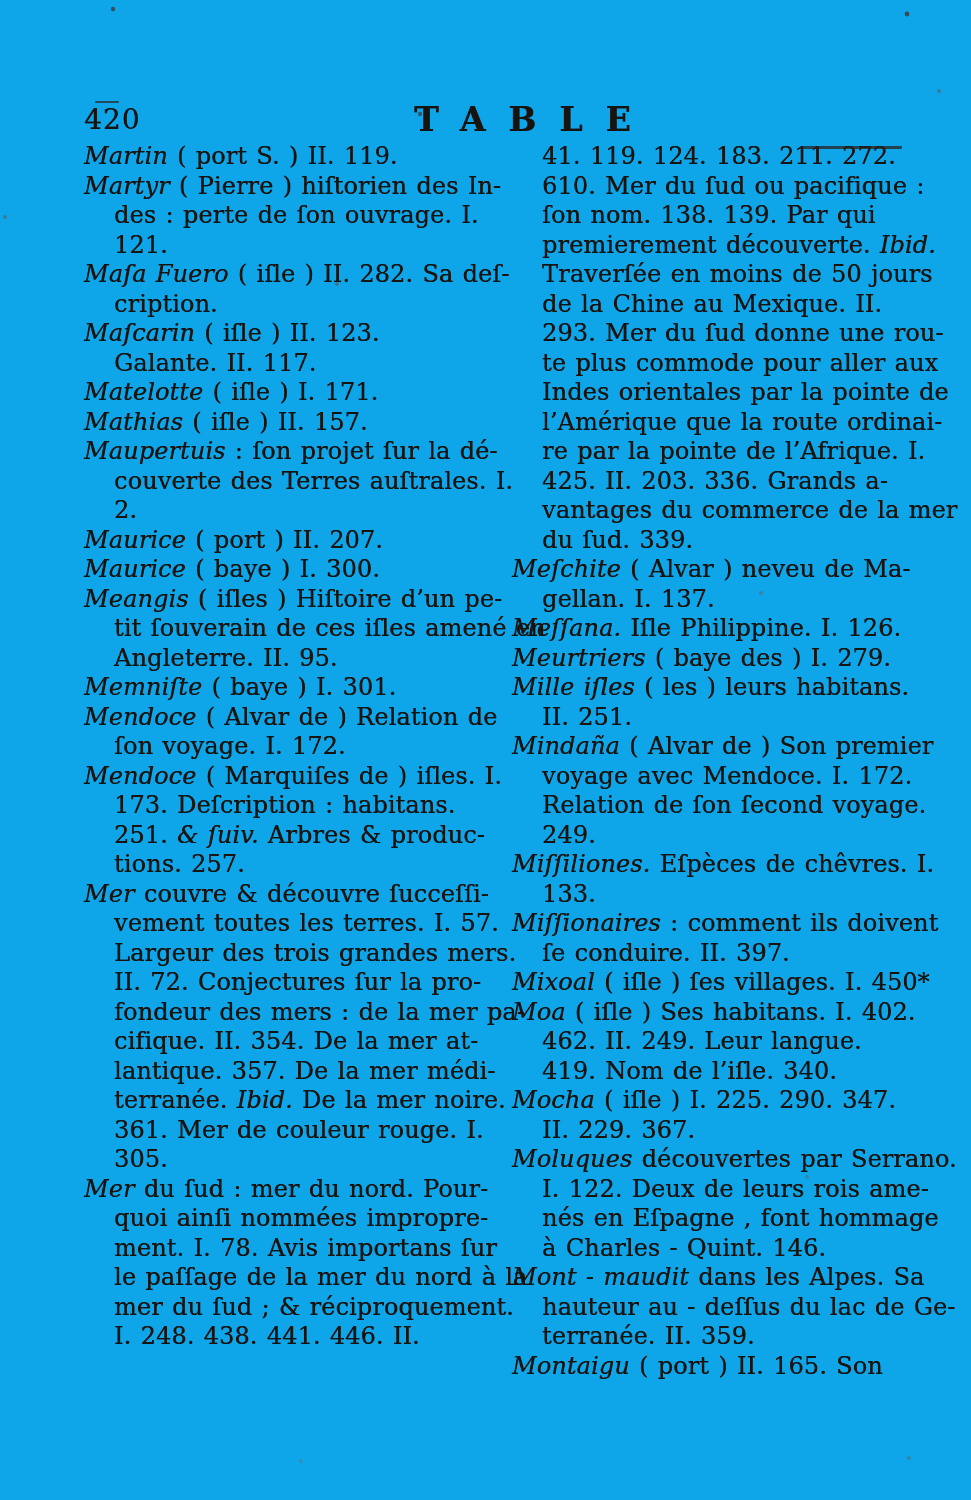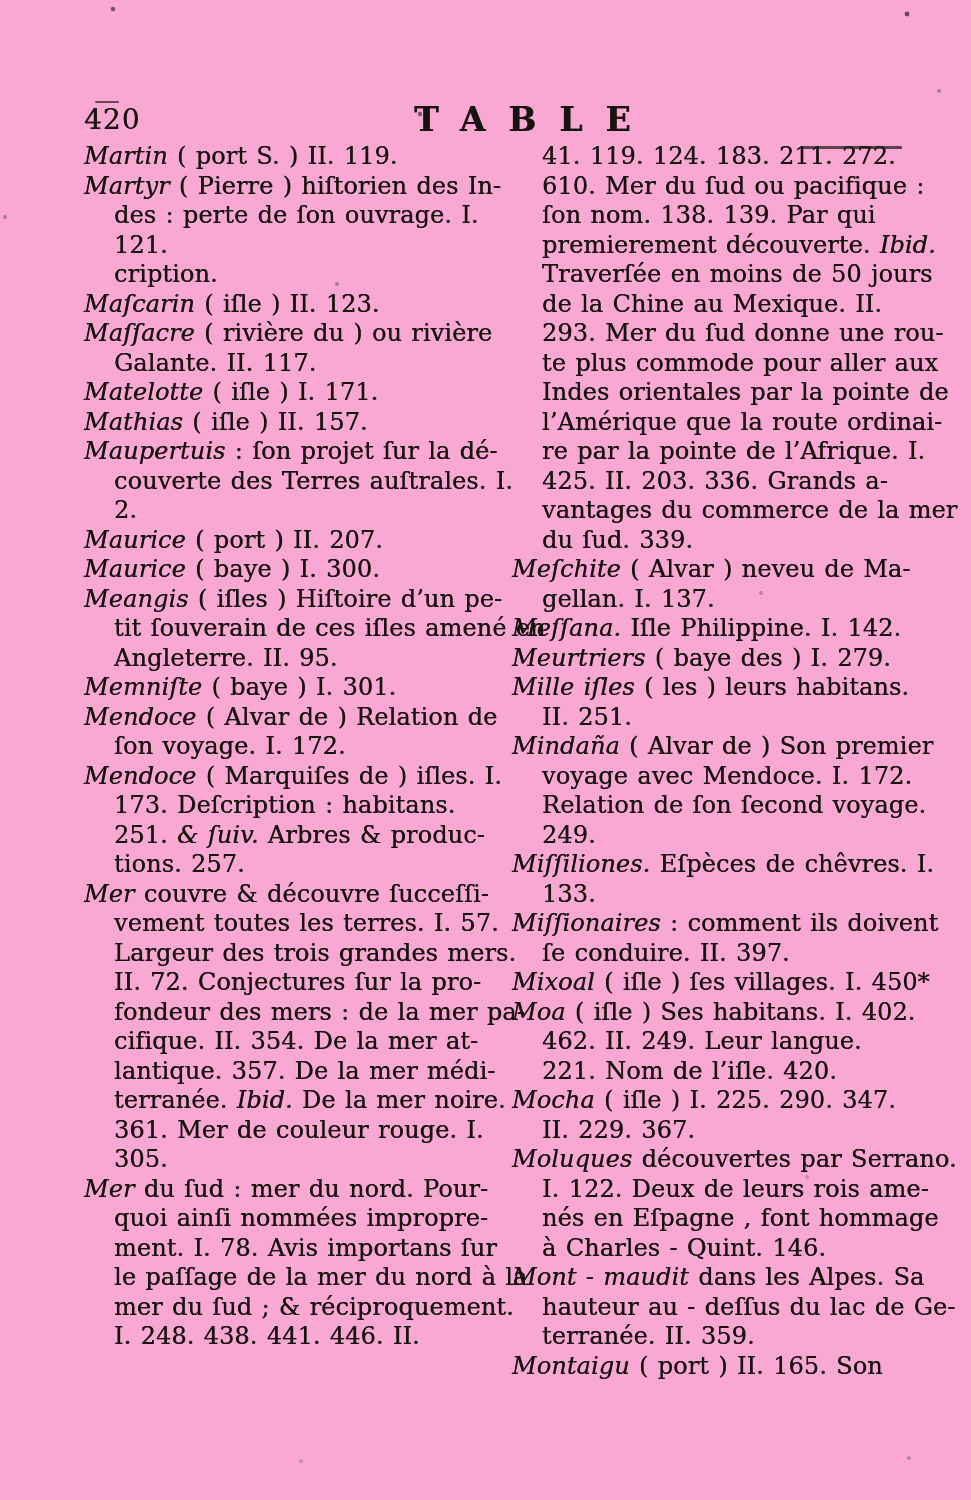--- a/index.html
+++ b/index.html
@@ -1,20 +1,20 @@
 <!DOCTYPE html>
 <html><head>
 <meta charset="utf-8">
 <style>
   html,body { margin:0; padding:0; background:#e8e8e6; }
   .page {
     position:relative;
     width:971px; height:1500px;
     margin:0 auto;
-    background:#f9a8d4;
+    background:#0ea5e9;
     color:#17130f;
     font-family:"DejaVu Serif","Liberation Serif",serif;
     overflow:hidden;
   }
   .pagenum {
     position:absolute; left:84px; top:103px;
     font-size:28px; letter-spacing:1px;
     text-shadow:0.4px 0 0 rgba(23,19,15,0.85);
   }
   .pagenum-bar {
@@ -70,23 +70,23 @@
 
 <div class="page">
   <div class="pagenum-bar"></div>
   <div class="pagenum">420</div>
   <div class="title">TABLE</div>
   <div class="col col-left">
       <div class="line"><span class="it">Martin</span><span class="ro"> ( port S. ) II. 119.</span></div>
       <div class="line"><span class="it">Martyr</span><span class="ro"> ( Pierre ) hiſtorien des In-</span></div>
       <div class="line ind"><span class="ro">des : perte de ſon ouvrage. I.</span></div>
       <div class="line ind"><span class="ro">121.</span></div>
+      <div class="line"><span class="it">Maſa Fuero</span><span class="ro"> ( iſle ) II. 282. Sa deſ-</span></div>
       <div class="line ind"><span class="ro">cription.</span></div>
       <div class="line"><span class="it">Maſcarin</span><span class="ro"> ( iſle ) II. 123.</span></div>
-      <div class="line"><span class="it">Maſſacre</span><span class="ro"> ( rivière du ) ou rivière</span></div>
       <div class="line ind"><span class="ro">Galante. II. 117.</span></div>
       <div class="line"><span class="it">Matelotte</span><span class="ro"> ( iſle ) I. 171.</span></div>
       <div class="line"><span class="it">Mathias</span><span class="ro"> ( iſle ) II. 157.</span></div>
       <div class="line"><span class="it">Maupertuis</span><span class="ro"> : ſon projet ſur la dé-</span></div>
       <div class="line ind"><span class="ro">couverte des Terres auſtrales. I.</span></div>
       <div class="line ind"><span class="ro">2.</span></div>
       <div class="line"><span class="it">Maurice</span><span class="ro"> ( port ) II. 207.</span></div>
       <div class="line"><span class="it">Maurice</span><span class="ro"> ( baye ) I. 300.</span></div>
       <div class="line"><span class="it">Meangis</span><span class="ro"> ( iſles ) Hiſtoire d’un pe-</span></div>
       <div class="line ind"><span class="ro">tit ſouverain de ces iſles amené en</span></div>
@@ -125,36 +125,36 @@
       <div class="line ind"><span class="ro">293. Mer du ſud donne une rou-</span></div>
       <div class="line ind"><span class="ro">te plus commode pour aller aux</span></div>
       <div class="line ind"><span class="ro">Indes orientales par la pointe de</span></div>
       <div class="line ind"><span class="ro">l’Amérique que la route ordinai-</span></div>
       <div class="line ind"><span class="ro">re par la pointe de l’Afrique. I.</span></div>
       <div class="line ind"><span class="ro">425. II. 203. 336. Grands a-</span></div>
       <div class="line ind"><span class="ro">vantages du commerce de la mer</span></div>
       <div class="line ind"><span class="ro">du ſud. 339.</span></div>
       <div class="line"><span class="it">Meſchite</span><span class="ro"> ( Alvar ) neveu de Ma-</span></div>
       <div class="line ind"><span class="ro">gellan. I. 137.</span></div>
-      <div class="line"><span class="it">Meſſana.</span><span class="ro"> Iſle Philippine. I. 142.</span></div>
+      <div class="line"><span class="it">Meſſana.</span><span class="ro"> Iſle Philippine. I. 126.</span></div>
       <div class="line"><span class="it">Meurtriers</span><span class="ro"> ( baye des ) I. 279.</span></div>
       <div class="line"><span class="it">Mille iſles</span><span class="ro"> ( les ) leurs habitans.</span></div>
       <div class="line ind"><span class="ro">II. 251.</span></div>
       <div class="line"><span class="it">Mindaña</span><span class="ro"> ( Alvar de ) Son premier</span></div>
       <div class="line ind"><span class="ro">voyage avec Mendoce. I. 172.</span></div>
       <div class="line ind"><span class="ro">Relation de ſon ſecond voyage.</span></div>
       <div class="line ind"><span class="ro">249.</span></div>
       <div class="line"><span class="it">Miſſiliones.</span><span class="ro"> Eſpèces de chêvres. I.</span></div>
       <div class="line ind"><span class="ro">133.</span></div>
       <div class="line"><span class="it">Miſſionaires</span><span class="ro"> : comment ils doivent</span></div>
       <div class="line ind"><span class="ro">ſe conduire. II. 397.</span></div>
       <div class="line"><span class="it">Mixoal</span><span class="ro"> ( iſle ) ſes villages. I. 450*</span></div>
       <div class="line"><span class="it">Moa</span><span class="ro"> ( iſle ) Ses habitans. I. 402.</span></div>
       <div class="line ind"><span class="ro">462. II. 249. Leur langue.</span></div>
-      <div class="line ind"><span class="ro">221. Nom de l’iſle. 420.</span></div>
+      <div class="line ind"><span class="ro">419. Nom de l’iſle. 340.</span></div>
       <div class="line"><span class="it">Mocha</span><span class="ro"> ( iſle ) I. 225. 290. 347.</span></div>
       <div class="line ind"><span class="ro">II. 229. 367.</span></div>
       <div class="line"><span class="it">Moluques</span><span class="ro"> découvertes par Serrano.</span></div>
       <div class="line ind"><span class="ro">I. 122. Deux de leurs rois ame-</span></div>
       <div class="line ind"><span class="ro">nés en Eſpagne , font hommage</span></div>
       <div class="line ind"><span class="ro">à Charles - Quint. 146.</span></div>
       <div class="line"><span class="it">Mont - maudit</span><span class="ro"> dans les Alpes. Sa</span></div>
       <div class="line ind"><span class="ro">hauteur au - deſſus du lac de Ge-</span></div>
       <div class="line ind"><span class="ro">terranée. II. 359.</span></div>
       <div class="line"><span class="it">Montaigu</span><span class="ro"> ( port ) II. 165. Son</span></div>

